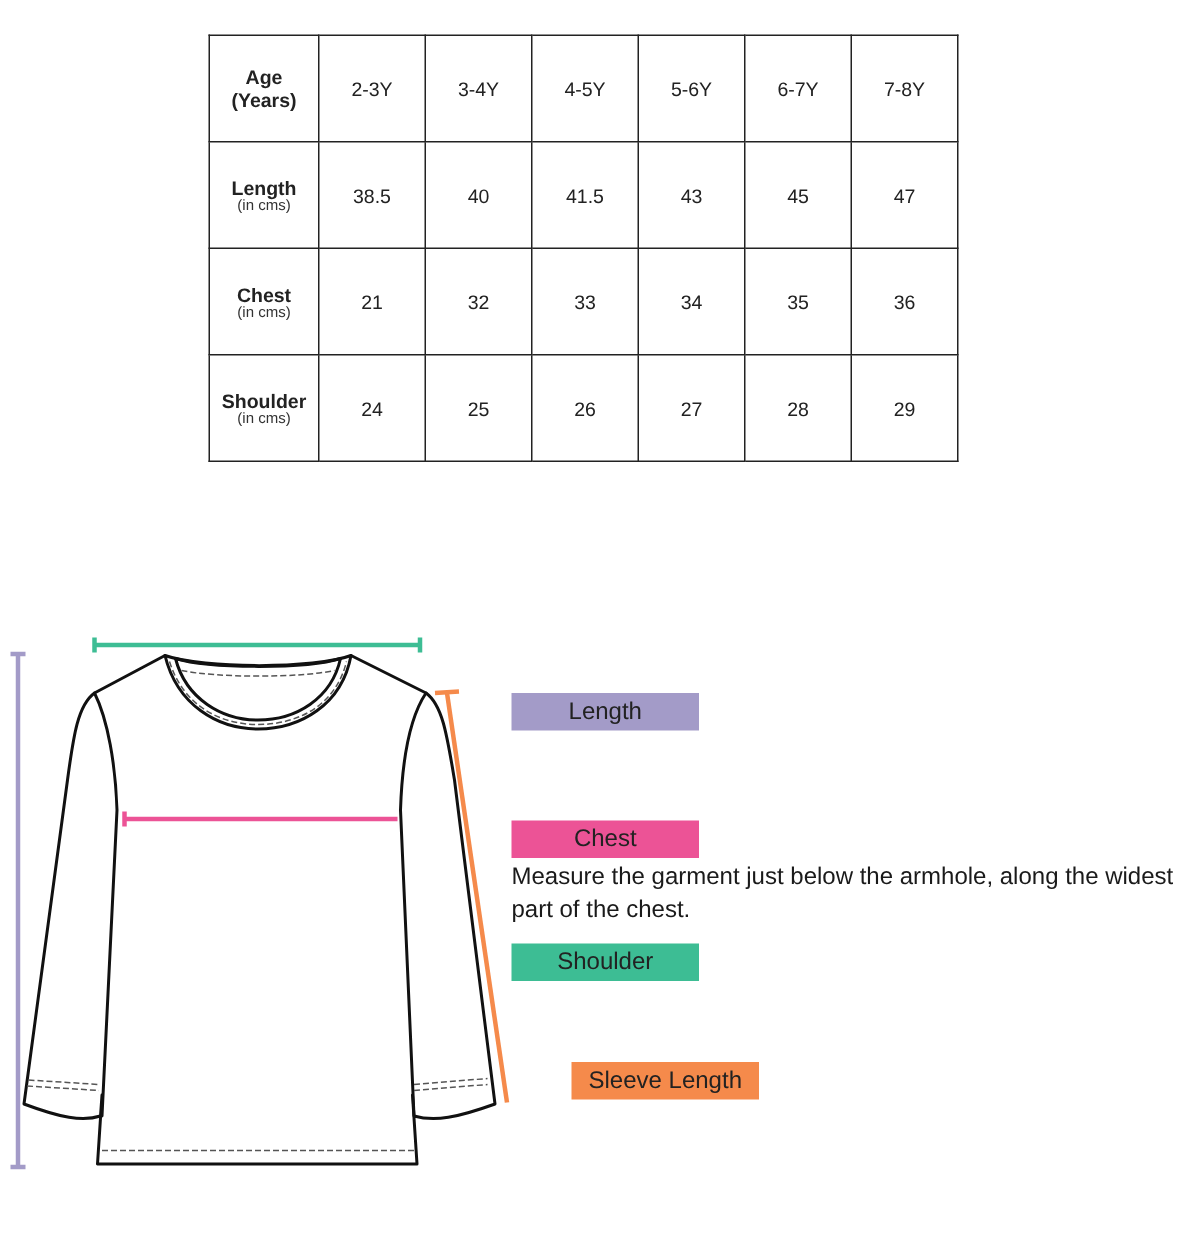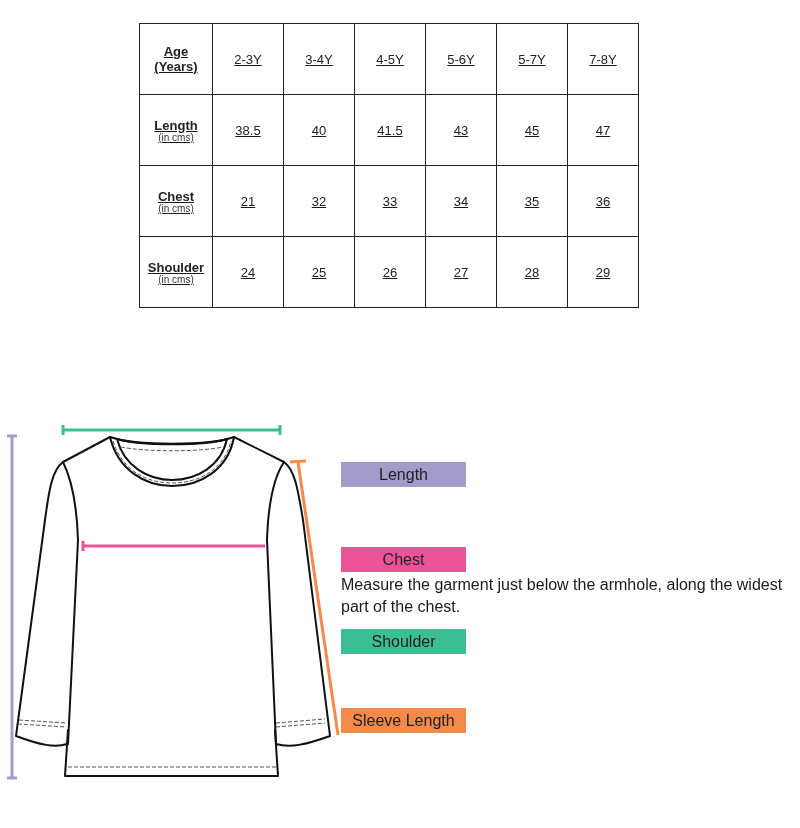--- a/index.html
+++ b/index.html
@@ -3,49 +3,49 @@
 <meta charset="utf-8">
 <style>
   html, body { margin: 0; padding: 0; background: #ffffff; }
   body { width: 800px; height: 828px; position: relative; overflow: hidden;
          font-family: "Liberation Sans", "DejaVu Sans", sans-serif; color: #1a1a1a; }
   .size-table { position: absolute; left: 139px; top: 23px; border-collapse: collapse; }
   .size-table td { border: 1.5px solid #222; text-align: center; vertical-align: middle;
                    font-size: 13px; color: #222; padding: 0; }
   .size-table td.hdr { width: 72px; }
   .size-table td.val { width: 70px; }
-  .size-table tr { height: 71px; text-decoration: underline; }
+  .size-table tr { height: 71px; }
   .rh-main { font-weight: bold; font-size: 13px; line-height: 15px; display: block; }
   .rh-unit { font-size: 10px; line-height: 10px; display: block; color: #333; }
   .diagram { position: absolute; left: 0; top: 415px; width: 340px; height: 380px; }
   .legend { position: absolute; left: 341px; top: 462px; width: 455px; }
   .legend-item { position: relative; }
   .swatch { display: block; width: 125px; height: 25px; font-size: 16px; line-height: 25px;
             text-align: center; color: #222; }
   .desc { font-size: 16px; line-height: 22px; color: #1a1a1a; margin: 2px 0 0 0; }
   .li-length { position: absolute; top: 0; }
   .li-chest { position: absolute; top: 85px; }
   .li-shoulder { position: absolute; top: 167px; }
-  .li-sleeve { position: absolute; top: 246px; }
+  .li-sleeve { position: absolute; top: 246px; margin-left: 40px; }
 </style>
 </head>
 <body>
 
 <table class="size-table">
   <tbody>
       <tr>
     <td class="hdr">
       <span class="rh-main">Age</span>
       <span class="rh-main">(Years)</span>
     </td>
     <td class="val">2-3Y</td>
     <td class="val">3-4Y</td>
     <td class="val">4-5Y</td>
     <td class="val">5-6Y</td>
-    <td class="val">5-7Y</td>
+    <td class="val">6-7Y</td>
     <td class="val">7-8Y</td>
   </tr>
   <tr>
     <td class="hdr">
       <span class="rh-main">Length</span>
       <span class="rh-unit">(in cms)</span>
     </td>
     <td>38.5</td>
     <td>40</td>
     <td>41.5</td>

